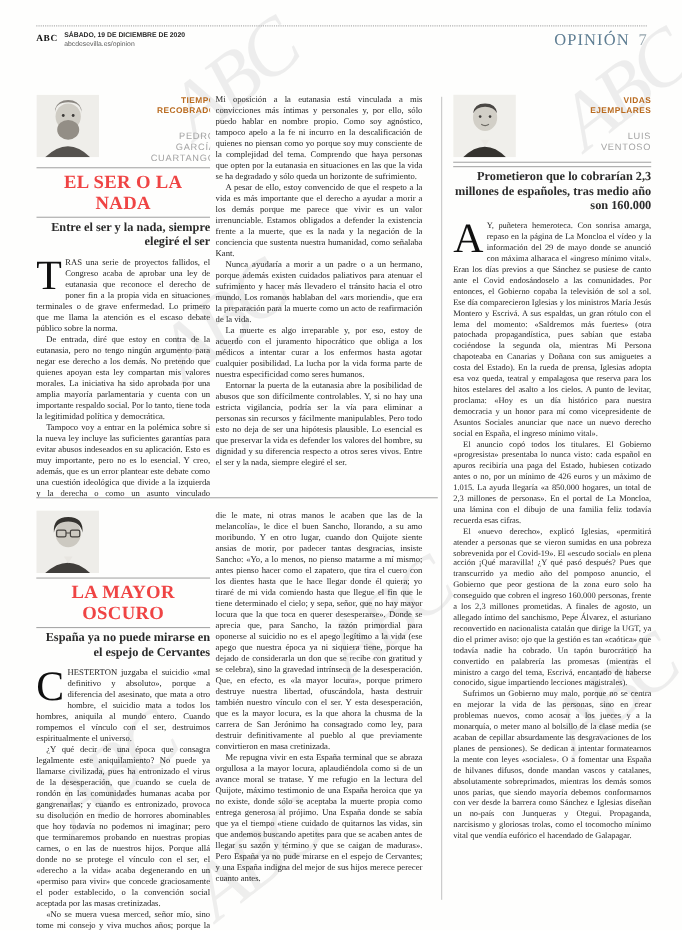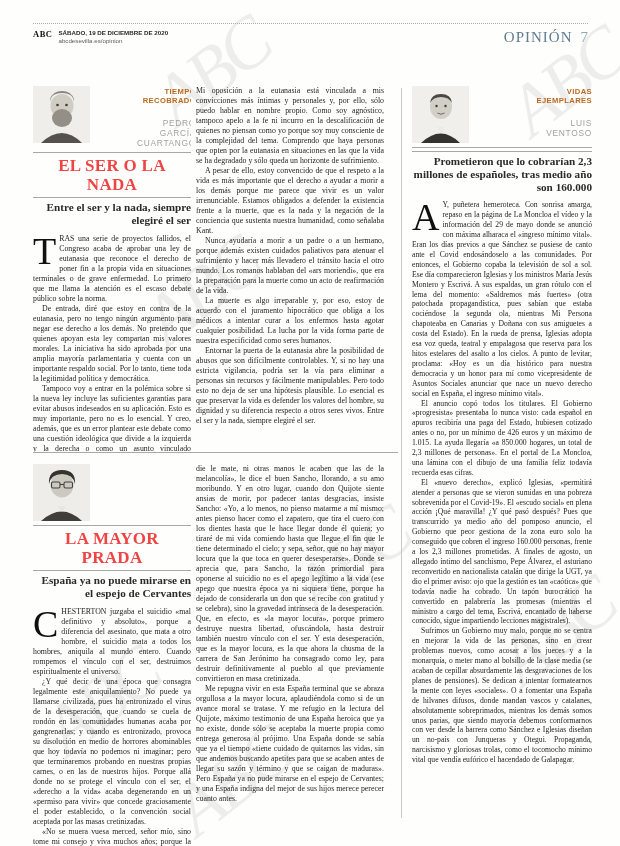--- a/index.html
+++ b/index.html
@@ -128,21 +128,21 @@
               <path d="M16 20 Q15 6 29 6 Q43 6 42 20 Q40 10 29 10 Q18 10 16 20 Z" fill="#35332f"></path>
               <rect x="18.5" y="18" width="8.5" height="6" rx="1.5" fill="none" stroke="#44423f" stroke-width="1.1"></rect>
               <rect x="31" y="18" width="8.5" height="6" rx="1.5" fill="none" stroke="#44423f" stroke-width="1.1"></rect>
               <line x1="27" y1="20.5" x2="31" y2="20.5" stroke="#44423f" stroke-width="1"></line>
               <path d="M8 57 Q29 38 49 57 Z" fill="#403e3b"></path>
               <path d="M25 42 L29 48 L33 42 Z" fill="#e8e6e1"></path>
             </svg>
           </div>
         </div>
         <div class="rule"></div>
-        <h2 class="headline">LA MAYOR PRADA</h2>
+        <h2 class="headline">LA MAYOR OSCURO</h2>
         <div class="rule"></div>
         <div class="subtitle">España ya no puede mirarse en el espejo de Cervantes</div>
       </div>
       <div class="article-body body-std">
           <p class="para first"><span class="dropcap">C</span>HESTERTON juzgaba el suicidio «mal definitivo y absoluto», porque a diferencia del asesinato, que mata a otro hombre, el suicidio mata a todos los hombres, aniquila al mundo entero. Cuando rompemos el vínculo con el ser, destruimos espiritualmente el universo.</p>
           <p class="para">¿Y qué decir de una época que consagra legalmente este aniquilamiento? No puede ya llamarse civilizada, pues ha entronizado el virus de la desesperación, que cuando se cuela de rondón en las comunidades humanas acaba por gangrenarlas; y cuando es entronizado, provoca su disolución en medio de horrores abominables que hoy todavía no podemos ni imaginar; pero que terminaremos probando en nuestras propias carnes, o en las de nuestros hijos. Porque allá donde no se protege el vínculo con el ser, el «derecho a la vida» acaba degenerando en un «permiso para vivir» que concede graciosamente el poder establecido, o la convención social aceptada por las masas cretinizadas.</p>
           <p class="para">«No se muera vuesa merced, señor mío, sino tome mi consejo y viva muchos años; porque la mayor locura que puede hacer un hombre en esta vida es dejarse morir, sin más ni más, sin que na-</p>
         </div>
     </div>
   </section>

